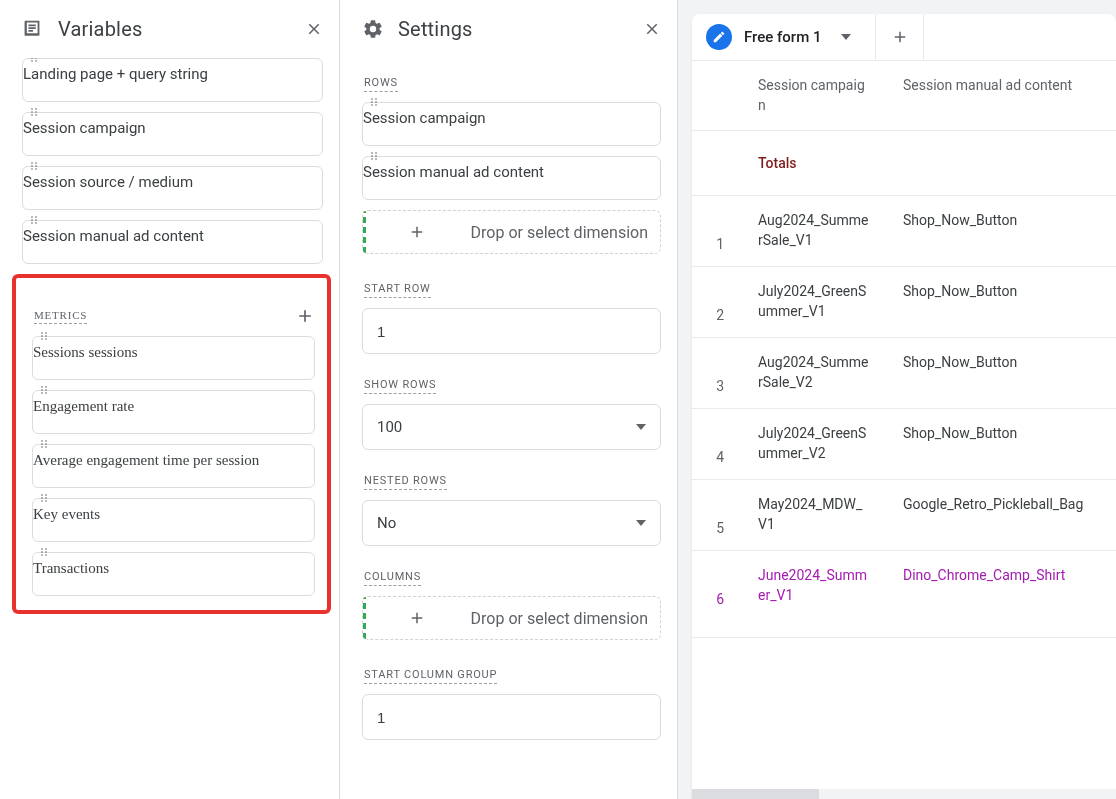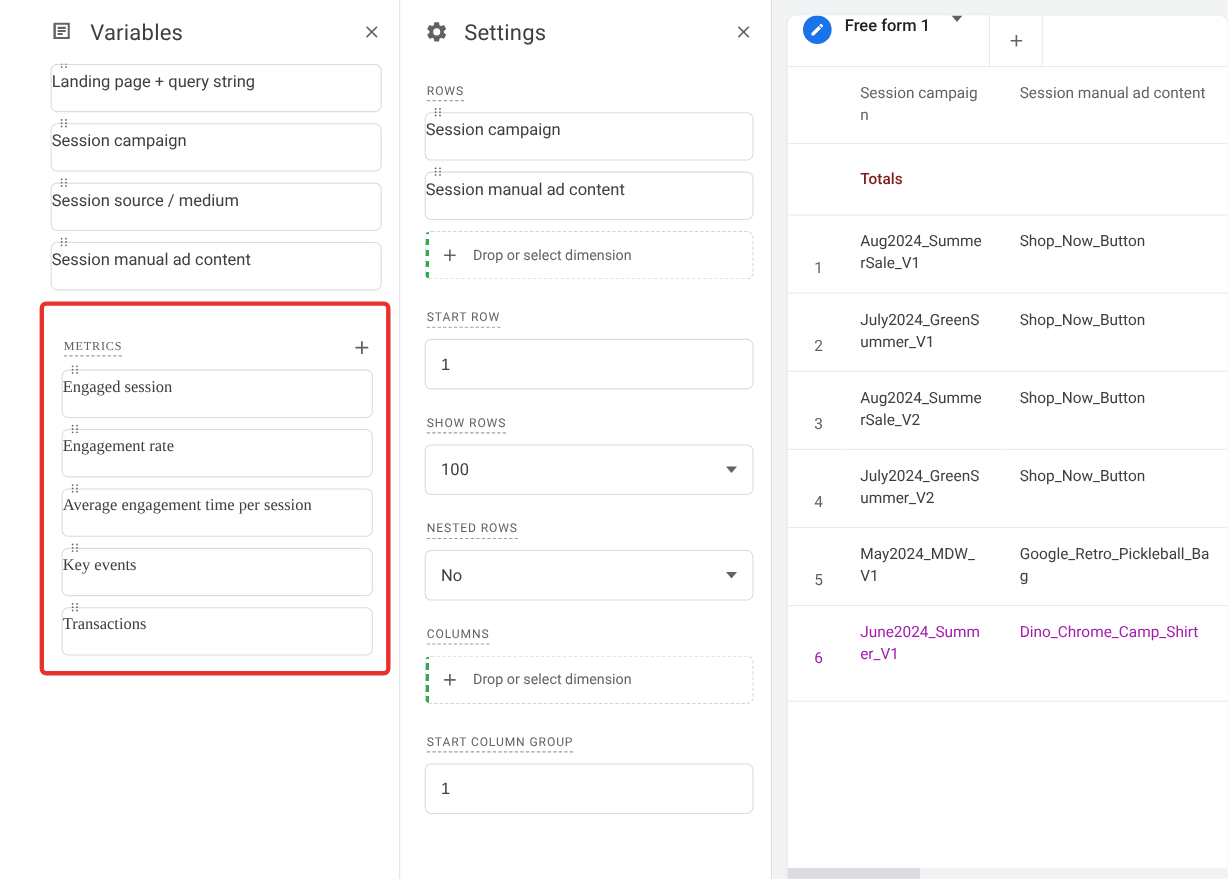--- a/index.html
+++ b/index.html
@@ -1,48 +1,48 @@
 <!DOCTYPE html>
 <html><head>
 <meta charset="utf-8">
 <style>
 * { box-sizing: border-box; margin: 0; padding: 0; }
 body { font-family: 'Google Sans', Roboto, Arial, sans-serif; font-size: 14px; color: #3c4043; background: #fff; width: 1116px; height: 799px; overflow: hidden; }
 .layout { display: flex; height: 100%; }
 .panel { border-right: 1px solid #dadce0; display: flex; flex-direction: column; background: #fff; }
-.panel.variables { width: 340px; margin-left: 24px; }
+.panel.variables { width: 340px; }
 .panel.settings { width: 338px; }
 .panel.results { flex: 1; background: #f1f3f4; padding: 14px 0 0 14px; }
 .panel-header { display: flex; align-items: center; padding: 14px 16px 14px 22px; height: 58px; }
 .panel-header .title { font-size: 20px; font-weight: 400; color: #3c4043; flex: 1; margin-left: 14px; letter-spacing: 0.2px; }
 .panel-header .icon { width: 22px; height: 22px; fill: #5f6368; }
 .close-icon { width: 18px; height: 18px; fill: #5f6368; cursor: pointer; }
 .panel-body { flex: 1; overflow-y: auto; padding: 0 16px 20px 22px; }
 .section-label { font-size: 11px; letter-spacing: 0.8px; color: #5f6368; text-transform: uppercase; border-bottom: 1px dashed #9aa0a6; display: inline-block; padding-bottom: 2px; margin: 18px 0 10px 2px; }
 .section-head { display: flex; align-items: center; justify-content: space-between; margin: 18px 0 10px 0; }
 .section-head .section-label { margin: 0 0 0 2px; }
 .plus-icon { width: 20px; height: 20px; fill: #5f6368; cursor: pointer; }
 .chip { display: flex; align-items: flex-start; border: 1px solid #dadce0; border-radius: 6px; background: #fff; margin-bottom: 10px; min-height: 44px; padding: 10px 12px 10px 0; cursor: grab; flex-direction: column; }
 .chip .accent { width: 4px; align-self: stretch; margin: -10px 10px -10px -1px; border-radius: 6px 0 0 6px; }
 .chip.green .accent { background: #34a853; }
 .chip.blue .accent { background: #8ab4f8; }
 .chip .drag { width: 22px; display: flex; justify-content: center; padding-top: 3px; }
 .chip .drag svg { width: 12px; height: 12px; fill: #5f6368; }
 .chip .label { font-size: 15px; color: #3c4043; line-height: 1.35; }
 .highlight-box { border: 4px solid #e8322e; border-radius: 6px; padding: 10px 12px 4px 16px; margin: 8px -8px 0 -10px; font-family: Liberation Serif, serif; }
-.dropzone { border: 1.5px dashed #cfd2d6; border-radius: 6px; display: flex; align-items: center; padding: 10px 12px; min-height: 44px; cursor: pointer; font-size: 13px; color: #5f6368; margin-bottom: 10px; }
+.dropzone { border: 1.5px dashed #cfd2d6; border-radius: 6px; display: flex; align-items: center; padding: 10px 12px; min-height: 44px; cursor: pointer; font-size: 16px; color: #5f6368; margin-bottom: 10px; justify-content: space-between; }
 .dropzone .dz-accent { width: 3px; align-self: stretch; margin: -10px 10px -10px -12px; border-radius: 6px 0 0 6px; background: repeating-linear-gradient(0deg, #34a853 0 6px, transparent 6px 10px); }
 .dropzone .plus { width: 18px; height: 18px; fill: #5f6368; margin-right: 12px; }
 .field { border: 1px solid #dadce0; border-radius: 6px; height: 46px; display: flex; align-items: center; padding: 0 14px; font-size: 15px; color: #3c4043; margin-bottom: 6px; background: #fff; }
 .field.select { justify-content: space-between; cursor: pointer; }
 .field input { border: none; outline: none; font-size: 15px; width: 100%; color: #3c4043; background: transparent; }
 .caret { width: 0; height: 0; border-left: 5px solid transparent; border-right: 5px solid transparent; border-top: 6px solid #5f6368; }
 .results-card { background: #fff; border-radius: 8px 8px 0 0; height: 100%; box-shadow: 0 1px 3px rgba(0,0,0,.08); display: flex; flex-direction: column; overflow: hidden; }
 .tabbar { display: flex; align-items: center; border-bottom: 1px solid #e8eaed; }
-.tab { height: 46px; display: flex; padding: 0 24px 0 14px; border-right: 1px solid #e8eaed; background: #fff; cursor: pointer; gap: 12px; }
+.tab { height: 46px; display: flex; align-items: center; padding: 0 24px 0 14px; border-right: 1px solid #e8eaed; background: #fff; cursor: pointer; gap: 12px; }
 .tab.active { background: #fff; }
 .edit-badge { width: 26px; height: 26px; border-radius: 50%; background: #1a73e8; display: flex; align-items: center; justify-content: center; }
 .edit-badge svg { width: 14px; height: 14px; fill: #fff; }
 .tab .tab-label { font-size: 15px; font-weight: 500; color: #202124; }
 .tab .caret { margin-left: 8px; }
 .addtab { width: 48px; height: 46px; display: flex; align-items: center; justify-content: center; border-right: 1px solid #e8eaed; cursor: pointer; }
 .addtab svg { width: 18px; height: 18px; fill: #5f6368; }
 .table-wrap { flex: 1; overflow: auto; }
 table { border-collapse: collapse; width: 100%; font-size: 14px; }
 th, td { text-align: left; padding: 14px 16px; border-bottom: 1px solid #e8eaed; vertical-align: top; }
@@ -143,21 +143,21 @@
               <div class="drag">
                 <svg viewBox="0 0 24 24">
                   <circle cx="8" cy="6" r="1.6"></circle>
                   <circle cx="8" cy="12" r="1.6"></circle>
                   <circle cx="8" cy="18" r="1.6"></circle>
                   <circle cx="16" cy="6" r="1.6"></circle>
                   <circle cx="16" cy="12" r="1.6"></circle>
                   <circle cx="16" cy="18" r="1.6"></circle>
                 </svg>
               </div>
-              <div class="label">Engaged session</div>
+              <div class="label">Sessions sessions</div>
             </div>
             <div class="chip blue">
               <div class="accent"></div>
               <div class="drag">
                 <svg viewBox="0 0 24 24">
                   <circle cx="8" cy="6" r="1.6"></circle>
                   <circle cx="8" cy="12" r="1.6"></circle>
                   <circle cx="8" cy="18" r="1.6"></circle>
                   <circle cx="16" cy="6" r="1.6"></circle>
                   <circle cx="16" cy="12" r="1.6"></circle>

